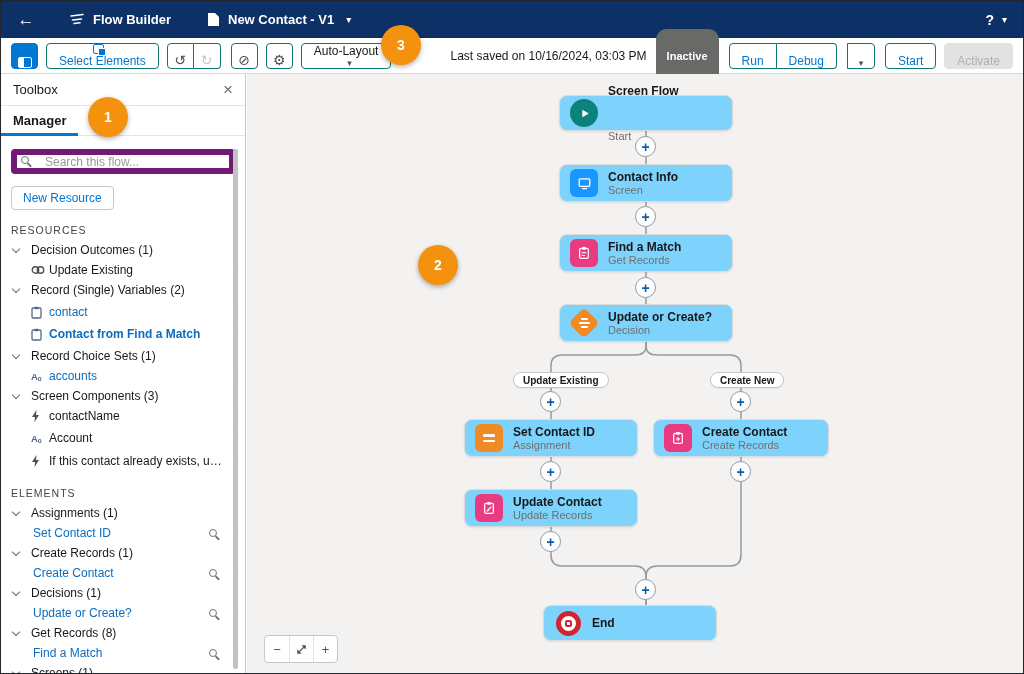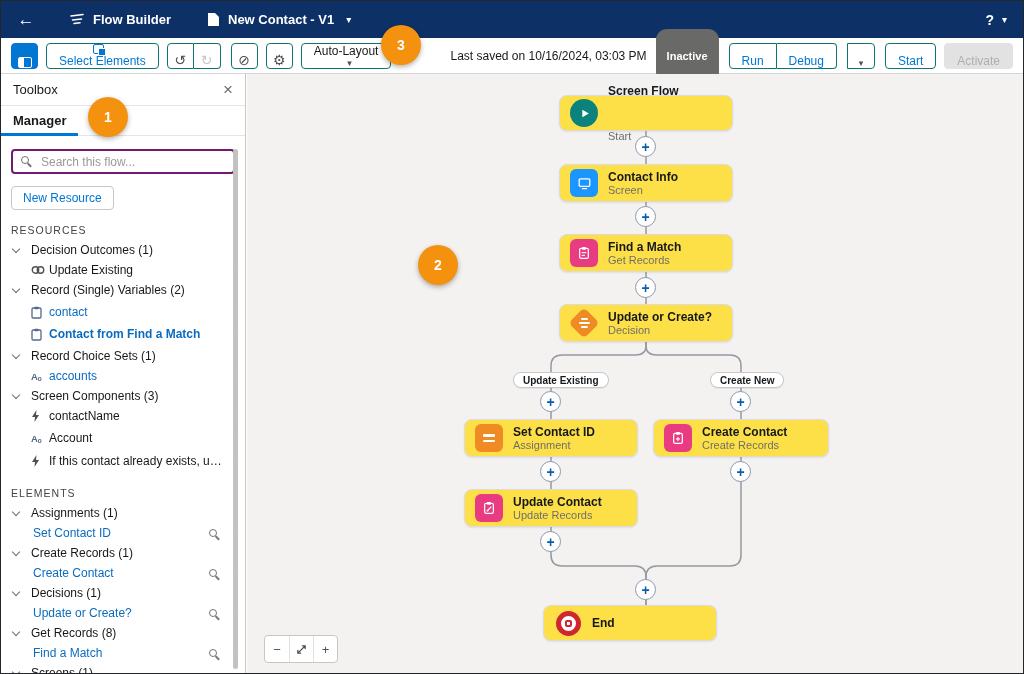--- a/index.html
+++ b/index.html
@@ -50,21 +50,21 @@
   .sb-scroll { position: absolute; right: 7px; top: 75px; width: 5px; height: 520px;
                background: #c4c2c0; border-radius: 3px; }
   .tbx-head { height: 32px; display: flex; align-items: center; justify-content: space-between;
               padding: 0 12px; border-bottom: 1px solid #e5e5e5; }
   .tbx-title { font-size: 13px; color: #181818; }
   .tbx-close { color: #706e6b; font-size: 17px; cursor: pointer; }
   .tabstrip { height: 30px; border-bottom: 1px solid #e5e5e5; position: relative; }
   .tab-mgr { position: absolute; left: 0; top: 0; height: 30px; line-height: 30px; padding: 0 12px;
              font-size: 13px; font-weight: bold; color: #181818; border-bottom: 3px solid #0176d3; cursor: pointer; }
   .search-wrap { margin: 13px 10px 0 10px; position: relative; }
-  .search-input { width: 100%; height: 25px; border: 2px solid #701a75; border-radius: 4px;
+  .search-input { width: 100%; height: 25px; border: 6px solid #701a75; border-radius: 4px;
                   padding: 0 8px 0 28px; font-size: 12px; color: #181818;
                   font-family: "Liberation Sans", "DejaVu Sans", sans-serif; }
   .search-input::placeholder { color: #9b9997; }
   .mag { display: inline-block; width: 8px; height: 8px; border: 1.5px solid #747474;
          border-radius: 50%; position: relative; }
   .mag::after { content: ""; position: absolute; width: 5px; height: 1.5px; background: #747474;
                 right: -4px; bottom: -2px; transform: rotate(45deg); }
   .search-wrap .mag { position: absolute; left: 10px; top: 7px; }
   .new-res-btn { margin: 12px 0 0 10px; height: 24px; padding: 0 11px; border: 1px solid #c9c7c5;
                  border-radius: 4px; background: #fff; color: #0176d3; font-size: 12px; cursor: pointer; }
@@ -78,21 +78,21 @@
           display: inline-block; flex: none; }
   .chev.down { transform: rotate(45deg); margin-right: 12px; margin-top: -3px; }
   .chev.right { transform: rotate(-45deg); margin-left: 8px; }
   .ticon { width: 18px; flex: none; display: inline-flex; align-items: center; color: #5c6b7a; }
   .aa { font-size: 9.5px; color: #54698d; font-weight: bold; }
   .rowmag { flex: none; margin-right: 14px; }
 
   
   .canvas { position: absolute; left: 246px; top: 73px; width: 778px; height: 601px; background: #f3f2f1; }
   .edges { position: absolute; left: 0; top: 0; }
-  .node { position: absolute; height: 38px; background: #fde047; border: 1px solid #dddbda; border-radius: 8px;
+  .node { position: absolute; height: 38px; background: #7dd3fc; border: 1px solid #dddbda; border-radius: 8px;
           box-shadow: 0 1px 2px rgba(0,0,0,.08); display: flex; align-items: center; gap: 10px;
           padding-left: 10px; cursor: pointer; }
   .ntitle { font-size: 12px; font-weight: bold; color: #16181a; line-height: 14px; }
   .nsub { font-size: 11px; color: #706e6b; line-height: 13px; }
   .nicon { width: 28px; height: 28px; flex: none; display: flex; align-items: center; justify-content: center; }
   .circ-teal { background: #0b827c; border-radius: 50%; }
   .sq { border-radius: 6px; }
   .sq-blue { background: #1b96ff; } .sq-pink { background: #e93b81; } .sq-orange { background: #ef8a24; }
   .eq-glyph { display: flex; flex-direction: column; gap: 3px; }
   .eq-glyph i { display: block; width: 12px; height: 2.5px; background: #fff; border-radius: 1px; }

